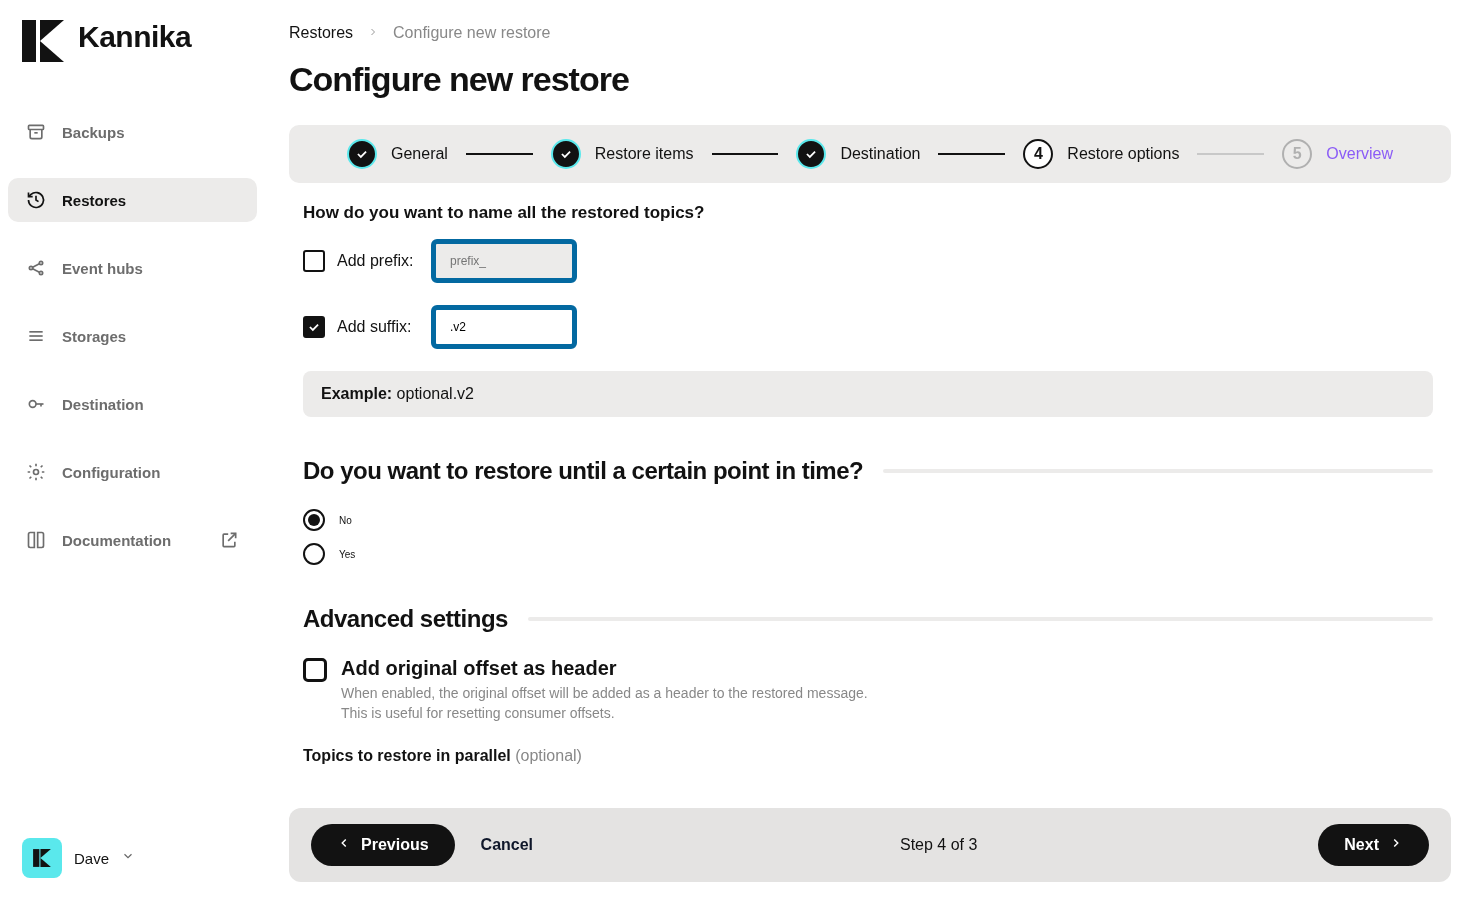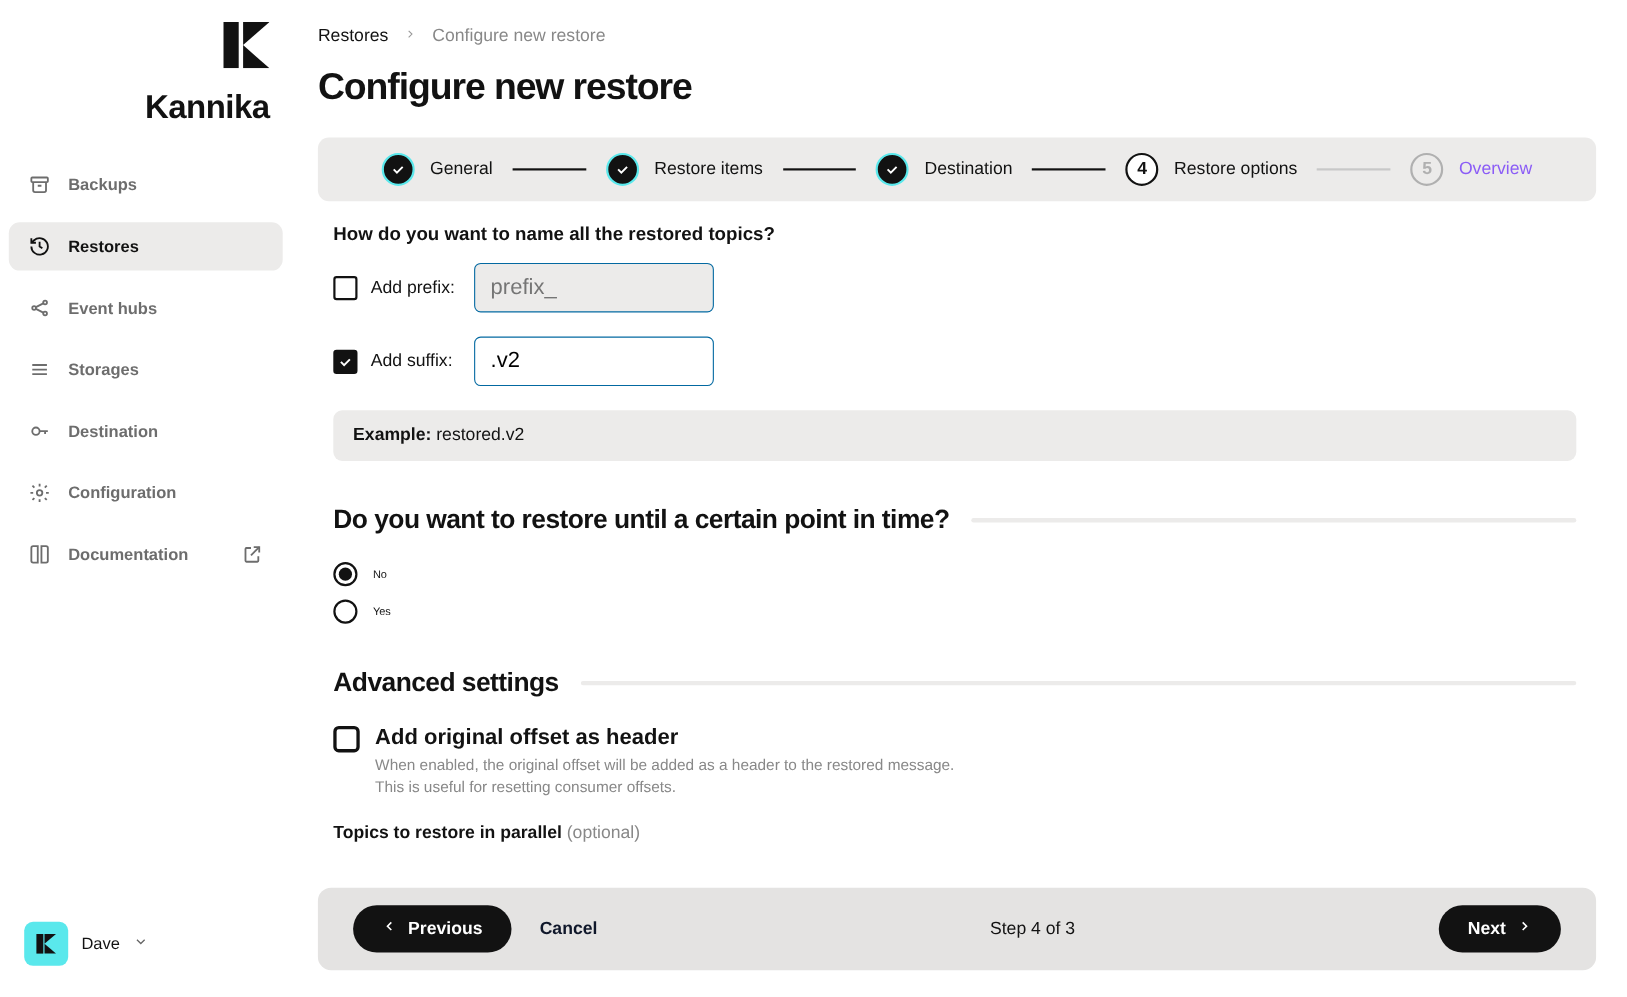--- a/index.html
+++ b/index.html
@@ -19,39 +19,38 @@
     
     .sidebar {
       width: 265px;
       height: 906px;
       display: flex;
       flex-direction: column;
       padding: 20px 8px 20px 8px;
     }
     .logo {
       display: flex;
-      align-items: flex-end;
+      align-items: flex-start;
       gap: 14px;
       padding: 0 12px 0 14px;
-      margin-bottom: 31px;
-      flex-direction: column;
+      margin-bottom: 44px;
     }
     .logo-mark {
       width: 42px;
       height: 42px;
     }
     .logo-text {
       font-size: 30px;
       font-weight: 700;
       letter-spacing: -0.5px;
     }
     .nav {
       display: flex;
       flex-direction: column;
-      gap: 12px;
+      gap: 24px;
       flex: 1;
     }
     .nav-item {
       display: flex;
       align-items: center;
       gap: 16px;
       padding: 12px 18px;
       border-radius: 10px;
       color: #6d6d6d;
       font-size: 15px;
@@ -211,25 +210,25 @@
       flex-shrink: 0;
     }
     .checkbox.checked {
       background: #121212;
     }
     .checkbox-label {
       font-size: 16px;
       min-width: 82px;
     }
     .text-input {
-      border: 1px solid #0369a1;
+      border: 5px solid #0369a1;
       border-radius: 6px;
       padding: 10px 14px;
-      font-size: 20px;
-      width: 218px;
+      font-size: 12px;
+      width: 146px;
       font-family: inherit;
     }
     .text-input:disabled {
       background: #ecebea;
       color: #888;
     }
     .example-box {
       background: #ecebea;
       border-radius: 8px;
       padding: 14px 18px;
@@ -317,21 +316,21 @@
       font-weight: 600;
     }
     .field-optional {
       font-weight: 400;
       color: #888;
     }
     
     .footer {
       background: #e4e3e2;
       border-radius: 12px;
-      padding: 16px 32px;
+      padding: 16px 22px;
       display: flex;
       align-items: center;
       margin-top: 24px;
       margin-bottom: 24px;
     }
     .btn {
       border: none;
       border-radius: 22px;
       padding: 12px 26px;
       font-size: 16px;
@@ -547,21 +546,21 @@
               <polyline points="5 12 10 17 19 8"></polyline>
             </svg>
         </span>
         <span class="checkbox-label">Add suffix:</span>
         <input class="text-input" value=".v2" style="">
       </div>
 
       <div class="example-box">
         <strong>Example:</strong>
         <span> </span>
-        <span>restored.v2</span>
+        <span>optional.v2</span>
       </div>
 
       <div class="section-header">
         <span class="section-title">Do you want to restore until a certain point in time?</span>
         <span class="section-divider"></span>
       </div>
 
       <div class="radio-group">
         <div class="radio-row">
           <span class="radio selected"></span>

